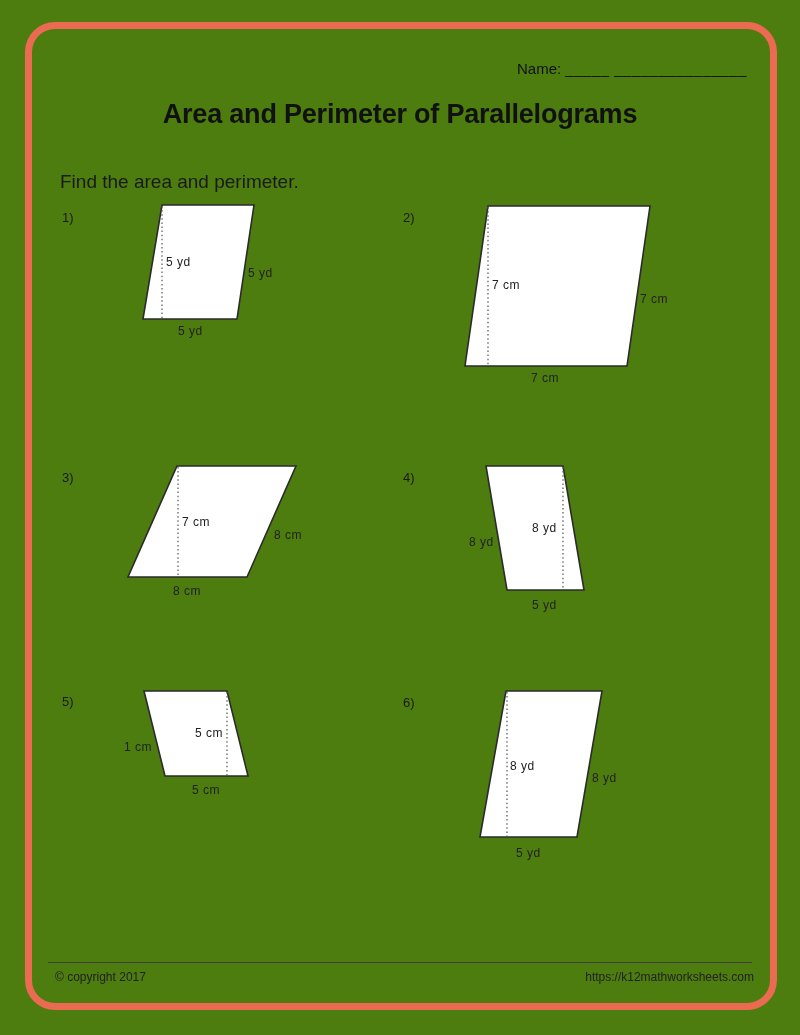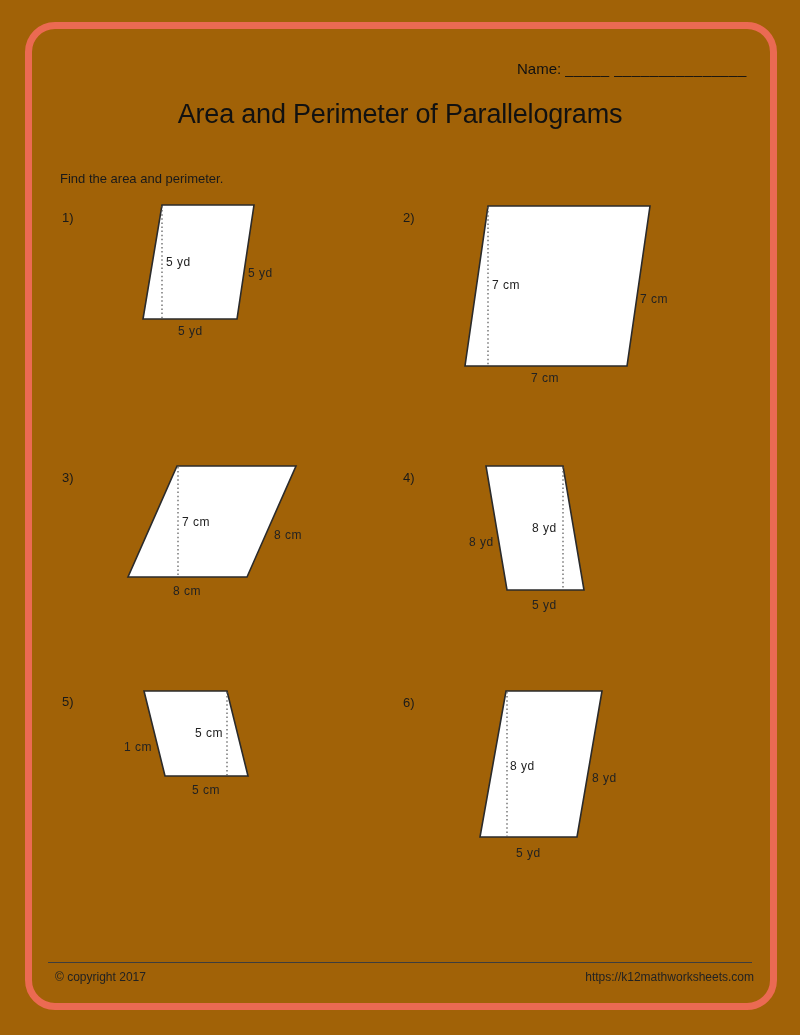--- a/index.html
+++ b/index.html
@@ -1,20 +1,20 @@
 <!DOCTYPE html>
 <html><head>
 <meta charset="utf-8">
 <style>
   html, body { margin: 0; padding: 0; background: #ffffff; }
   .page {
     position: relative;
     width: 800px;
     height: 1035px;
-    background: #a16207;
+    background: #4d7c0f;
     font-family: "Liberation Sans", sans-serif;
     color: #1a1a1a;
     overflow: hidden;
   }
   .border-frame {
     position: absolute;
     left: 25px; top: 22px;
     width: 752px; height: 988px;
     box-sizing: border-box;
     border: 7px solid #EB6A52;
@@ -29,28 +29,28 @@
     white-space: nowrap;
   }
   .name-row .blank { letter-spacing: 0.5px; }
   .title {
     position: absolute;
     left: 0; top: 99px;
     width: 100%;
     margin: 0;
     text-align: center;
     font-size: 27px;
-    font-weight: 400;
+    font-weight: 700;
     color: #111;
     letter-spacing: -0.2px;
   }
   .instruction {
     position: absolute;
     left: 60px; top: 171px;
-    font-size: 13px;
+    font-size: 19px;
     color: #1a1a1a;
   }
   .figures {
     position: absolute;
     left: 0; top: 0;
     width: 800px; height: 1035px;
   }
   .shape {
     fill: #ffffff;
     stroke: #2b2b2b;

